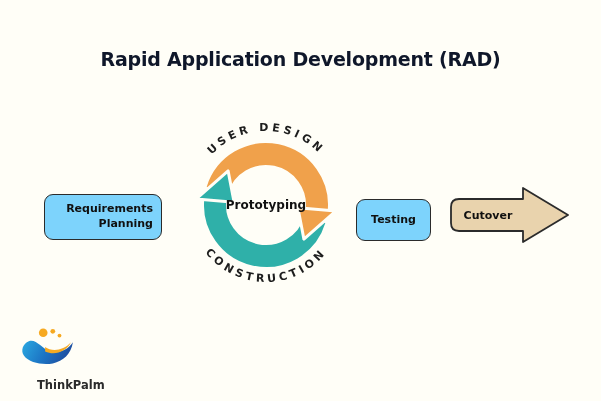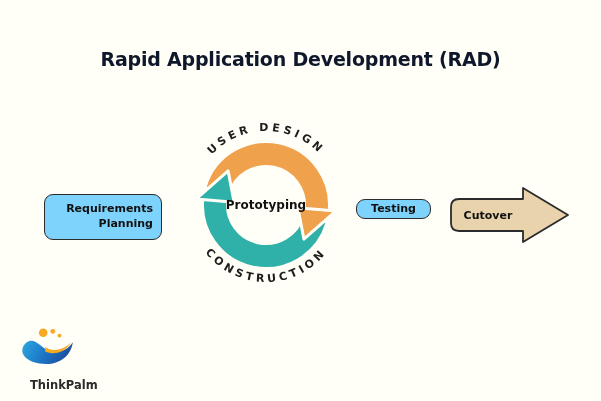--- a/index.html
+++ b/index.html
@@ -22,35 +22,35 @@
     background:#7dd3fc;
     border:1.8px solid #2B2B2B;
     border-radius:9px;
     display:flex;align-items:center;justify-content:center;
     text-align:right;
     font-size:11px;font-weight:bold;color:#101010;
     line-height:1.35;
     box-sizing:border-box;
   }
   .box-req{left:44px;top:194px;width:118px;height:46px;padding:0 8px;}
-  .box-test{left:356px;top:199px;width:75px;height:20px;}
+  .box-test{left:356px;top:199px;width:75px;height:42px;}
   .cycle-svg{position:absolute;left:176px;top:116px;}
   .cutover-svg{position:absolute;left:447px;top:185px;}
   .curve-label{
     font-size:11px;font-weight:bold;fill:#1D1D1D;letter-spacing:3.5px;
   }
   .center-label{
     font-size:12px;font-weight:bold;fill:#111111;
   }
   .cutover-label{
     font-size:11px;font-weight:bold;fill:#101010;
   }
   .logo{position:absolute;left:19px;top:326px;width:62px;text-align:left;}
   .logo-text{
-    margin-top:2px;margin-left:11px;
+    margin-top:2px;margin-left:18px;
     font-size:11.5px;font-weight:bold;color:#2B2B2B;
   }
 </style>
 </head>
 <body>
 
 <div class="page">
 
   <h1 class="title">Rapid Application Development (RAD)</h1>
 

